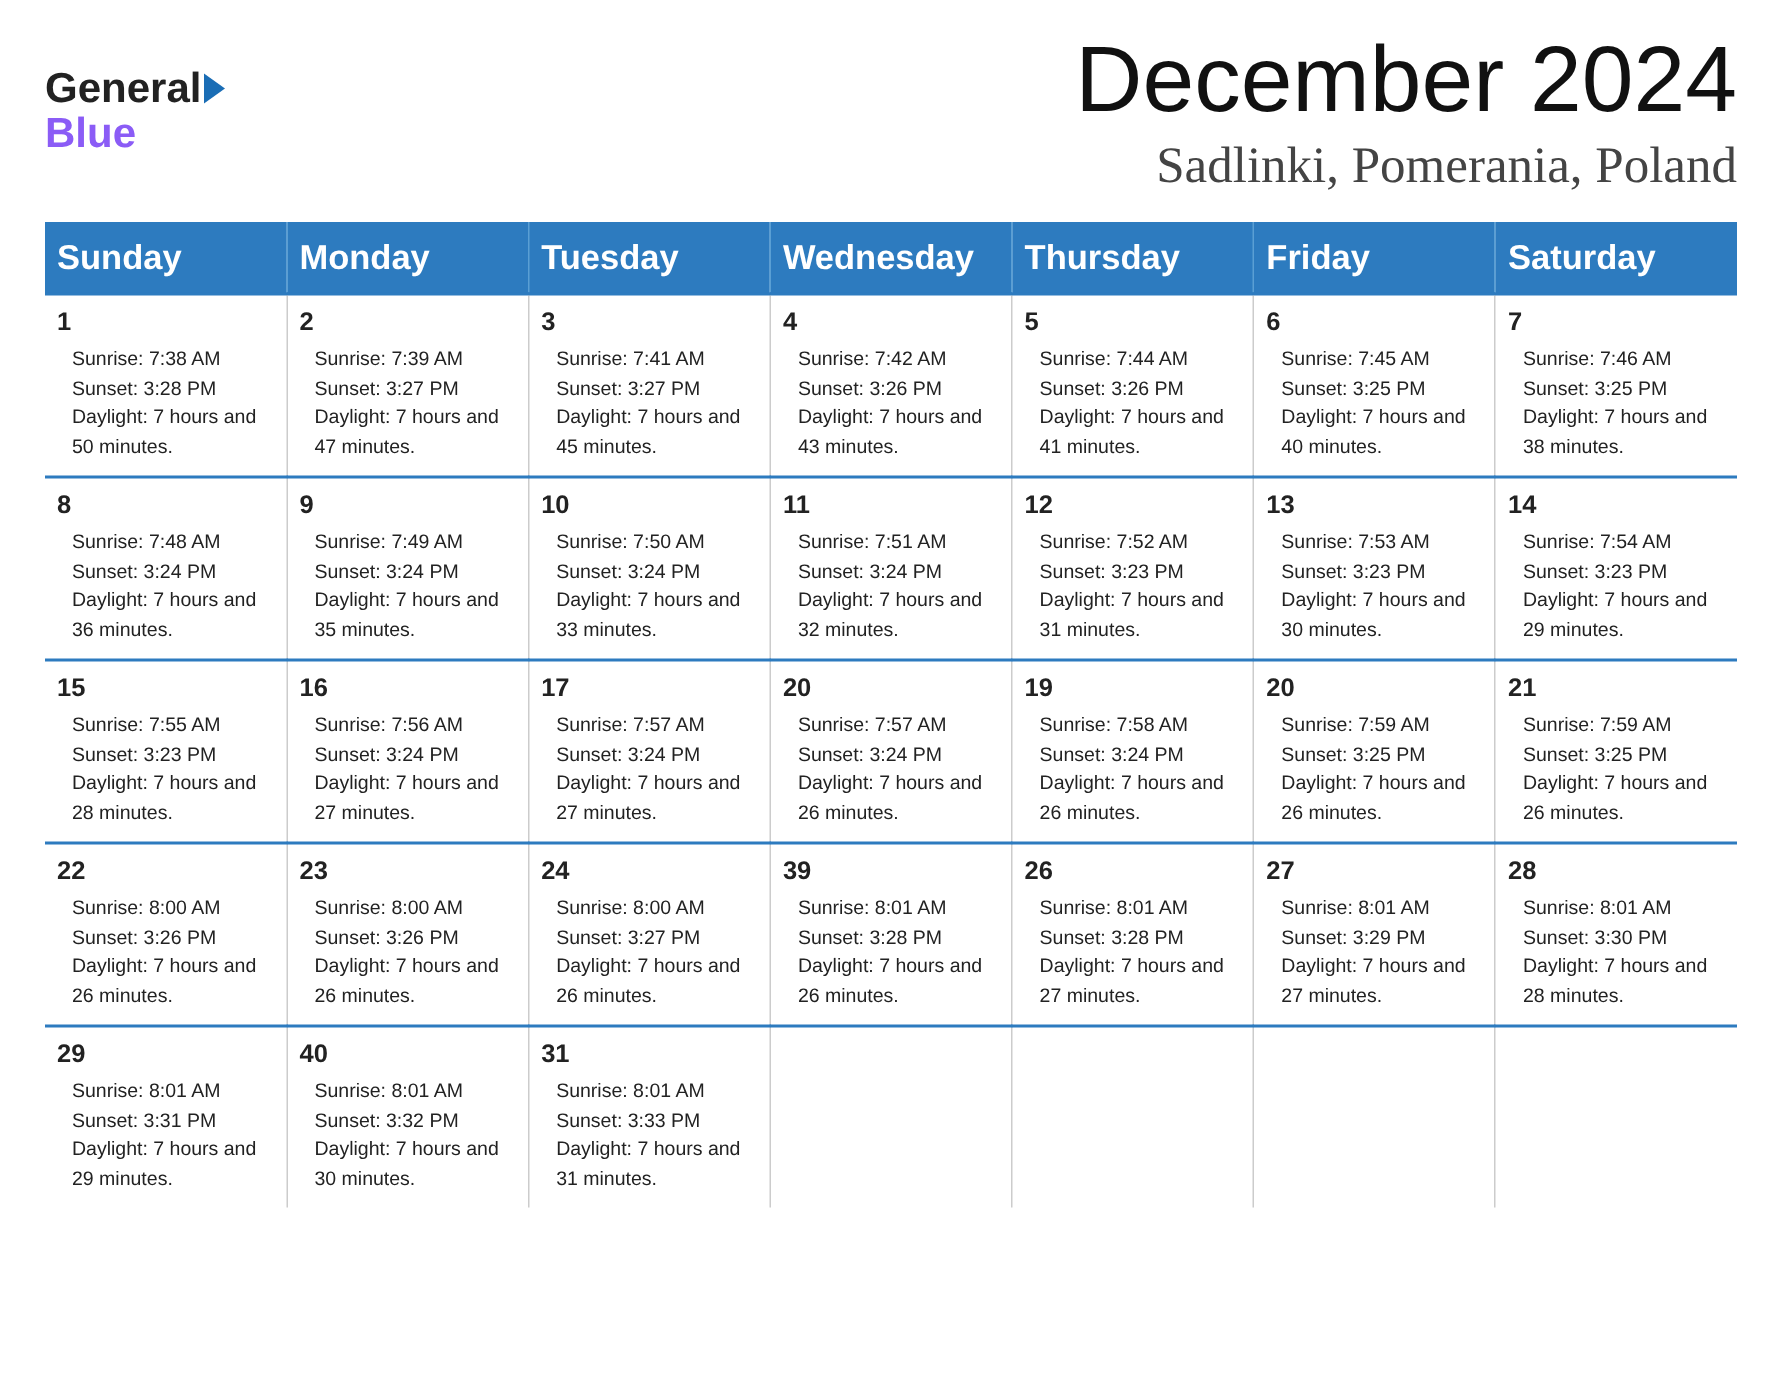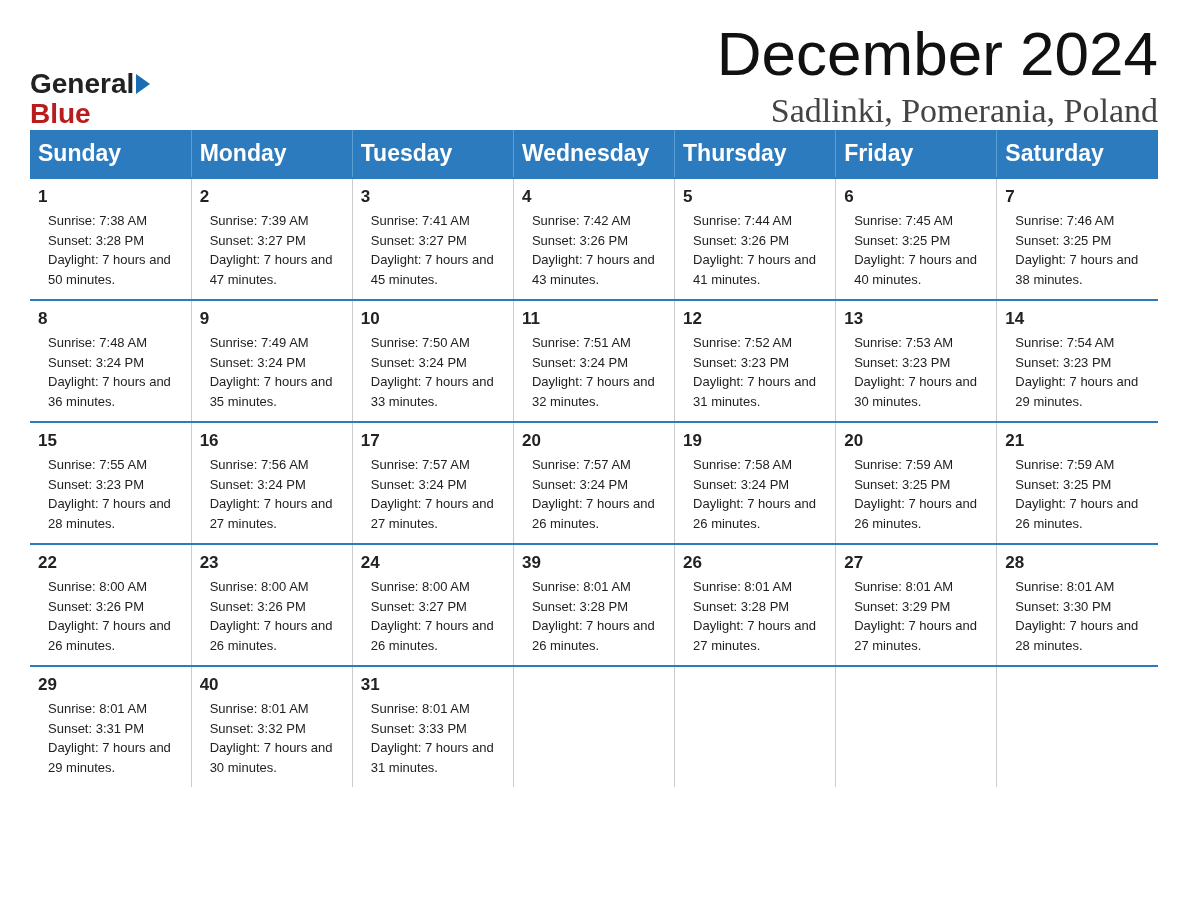--- a/index.html
+++ b/index.html
@@ -7,21 +7,22 @@
       font-family: Arial, Helvetica, sans-serif;
       background: #fff;
       color: #222;
       width: 1188px;
       min-height: 918px;
       padding: 20px 30px;
     }
     .header {
       display: flex;
       justify-content: space-between;
-      align-items: flex-end;
+      align-items: center;
+      margin-bottom: 18px;
     }
     .logo {
       display: flex;
       flex-direction: column;
       align-items: flex-start;
     }
     .logo-text {
       display: flex;
       align-items: center;
       font-size: 28px;
@@ -33,21 +34,21 @@
     .logo-triangle {
       width: 0;
       height: 0;
       border-left: 14px solid #1a6db5;
       border-top: 10px solid transparent;
       border-bottom: 10px solid transparent;
       margin: 0 2px;
       display: inline-block;
     }
     .logo-blue {
-      color: #b91c1c;
+      color: #8b5cf6;
       font-size: 28px;
       font-weight: bold;
     }
     .title-block {
       text-align: right;
     }
     .month-title {
       font-size: 62px;
       font-weight: normal;
       color: #111;

